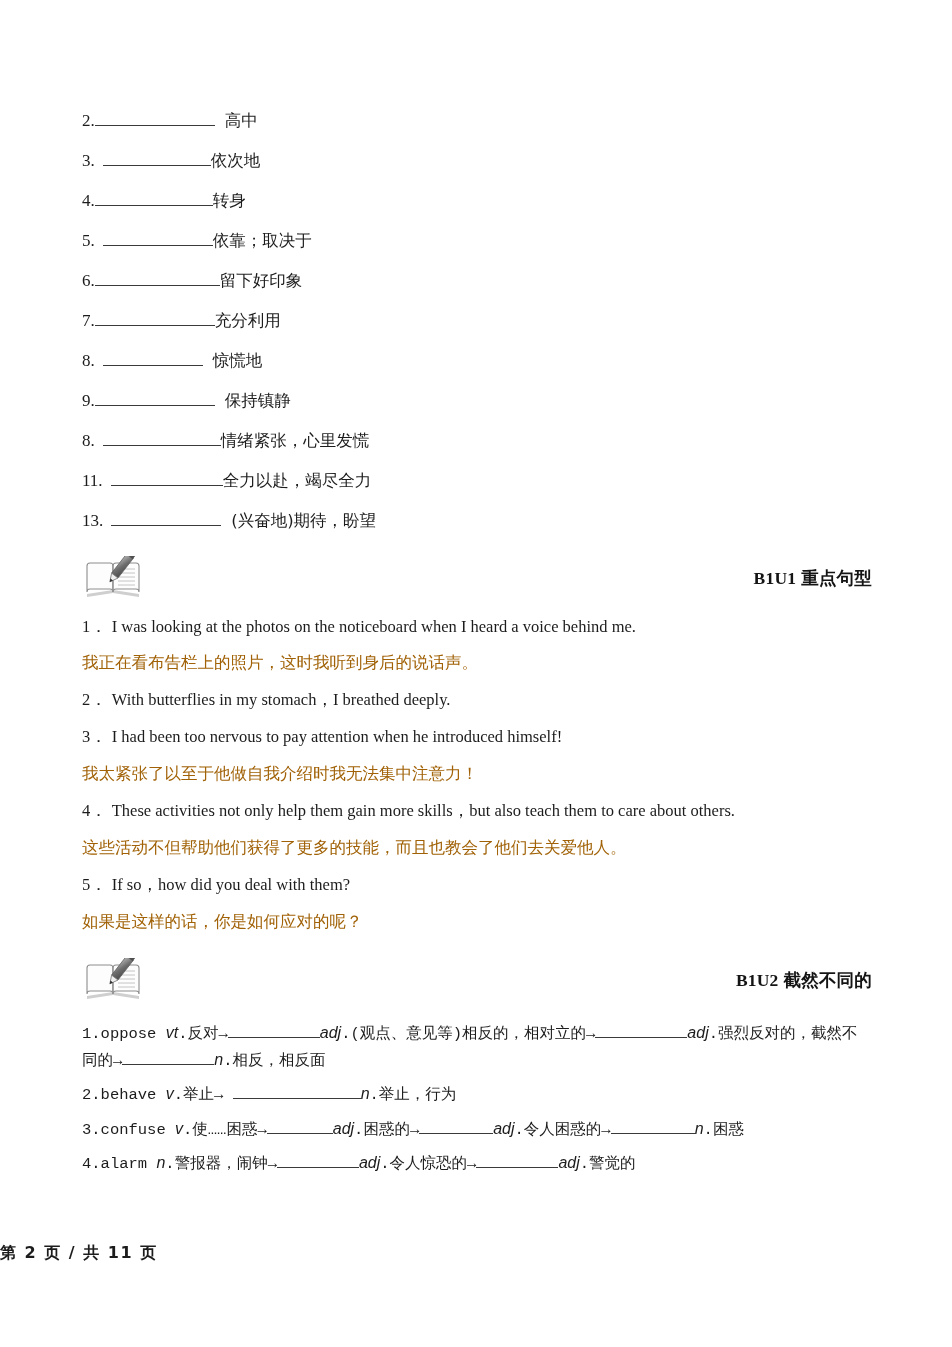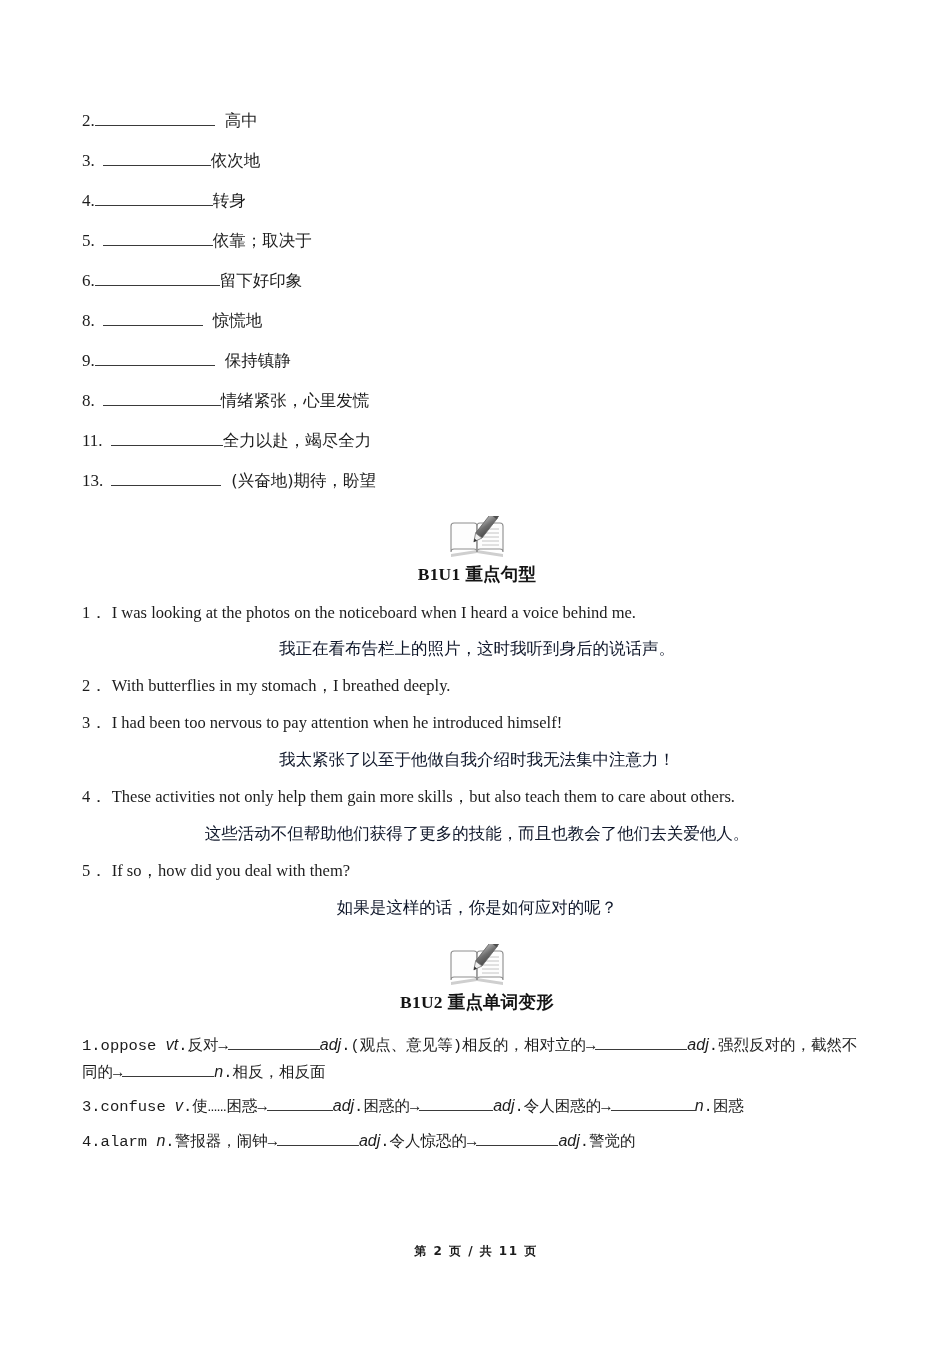--- a/index.html
+++ b/index.html
@@ -46,25 +46,24 @@
     height: 15px;
     vertical-align: baseline;
     margin: 0 0px;
   }
   .cn { font-family: "DejaVu Sans", "Liberation Sans", sans-serif; font-size: 16.5px; }
 
   
   .section-head {
     display: flex;
     align-items: center;
-    justify-content: flex-end;
-    gap: 2px;
+    justify-content: space-between;
+    gap: 8px;
     margin-top: 26px;
     margin-bottom: 18px;
-    flex-direction: column;
   }
   .book-icon { width: 62px; height: 44px; display: block; flex: 0 0 auto; }
   .section-title {
     font-weight: bold;
     font-size: 17.5px;
     letter-spacing: 0.2px;
     color: #141414;
     font-family: "Liberation Serif", serif;
   }
   .section-title .tcn {
@@ -77,22 +76,21 @@
     font-size: 16.5px;
     line-height: 1.15;
     margin-bottom: 18px;
     color: #1c1c1c;
   }
   .sent-cn {
     font-family: "DejaVu Sans", "Liberation Sans", sans-serif;
     font-size: 16.5px;
     line-height: 1.15;
     margin-bottom: 18px;
-    color: #0f172a;
-    text-align: center;
+    color: #a16207;
   }
   .sent-num { margin-right: 5px; }
 
   
   .wf-row {
     font-size: 16px;
     line-height: 1.62;
     margin-bottom: 7px;
     color: #1c1c1c;
   }
@@ -110,40 +108,40 @@
     height: 14px;
     vertical-align: baseline;
   }
 
   
   .footer {
     position: absolute;
     left: 0;
     top: 1243px;
     width: 952px;
-    text-align: center;
     font-weight: bold;
-    font-size: 12px;
+    font-size: 16px;
     color: #1c1c1c;
     font-family: "DejaVu Sans", "Liberation Sans", sans-serif;
     letter-spacing: 1.5px;
   }
 </style>
 </head>
 <body>
 
 <div class="page">
   <div class="content">
 
     <div class="vocab-list">
         <div class="vocab-row"><span class="vocab-num">2.</span><span class="blank" style="width: 120px;"></span><span style="display: inline-block; width: 10px;"></span><span class="cn">高中</span></div>
         <div class="vocab-row"><span class="vocab-num">3.</span><span style="display: inline-block; width: 8px;"></span><span class="blank" style="width: 108px;"></span><span class="cn">依次地</span></div>
         <div class="vocab-row"><span class="vocab-num">4.</span><span class="blank" style="width: 118px;"></span><span class="cn">转身</span></div>
         <div class="vocab-row"><span class="vocab-num">5.</span><span style="display: inline-block; width: 8px;"></span><span class="blank" style="width: 110px;"></span><span class="cn">依靠；取决于</span></div>
         <div class="vocab-row"><span class="vocab-num">6.</span><span class="blank" style="width: 125px;"></span><span class="cn">留下好印象</span></div>
+        <div class="vocab-row"><span class="vocab-num">7.</span><span class="blank" style="width: 120px;"></span><span class="cn">充分利用</span></div>
         <div class="vocab-row"><span class="vocab-num">8.</span><span style="display: inline-block; width: 8px;"></span><span class="blank" style="width: 100px;"></span><span style="display: inline-block; width: 10px;"></span><span class="cn">惊慌地</span></div>
         <div class="vocab-row"><span class="vocab-num">9.</span><span class="blank" style="width: 120px;"></span><span style="display: inline-block; width: 10px;"></span><span class="cn">保持镇静</span></div>
         <div class="vocab-row"><span class="vocab-num">8.</span><span style="display: inline-block; width: 8px;"></span><span class="blank" style="width: 118px;"></span><span class="cn">情绪紧张，心里发慌</span></div>
         <div class="vocab-row"><span class="vocab-num">11.</span><span style="display: inline-block; width: 8px;"></span><span class="blank" style="width: 112px;"></span><span class="cn">全力以赴，竭尽全力</span></div>
         <div class="vocab-row"><span class="vocab-num">13.</span><span style="display: inline-block; width: 8px;"></span><span class="blank" style="width: 110px;"></span><span style="display: inline-block; width: 10px;"></span><span class="cn">(兴奋地)期待，盼望</span></div>
       </div>
 
     <div class="section-head">
       <span class="icon-wrap">
         <svg class="book-icon" viewBox="0 0 62 44" xmlns="http://www.w3.org/2000/svg">
@@ -218,25 +216,26 @@
           <line x1="31" y1="9" x2="31" y2="35" stroke="#9a9a9a" stroke-width="1.2"></line>
           <g transform="rotate(38 34 18)">
             <rect x="30" y="-5" width="8" height="25" fill="url(#pg2)" stroke="#5a5a5a" stroke-width="0.7"></rect>
             <rect x="30" y="-8" width="8" height="4" fill="#4f4f4f"></rect>
             <polygon points="30,20 38,20 34,28" fill="#efefef" stroke="#6d6d6d" stroke-width="0.7"></polygon>
             <polygon points="32.4,25 35.6,25 34,28" fill="#2e2e2e"></polygon>
           </g>
         </svg>
       </span>
       <span class="section-title">
-        <span>B1U2</span><span class="tcn" style="margin-left:5px">重点单词变形</span>
+        <span>B1U2</span><span class="tcn" style="margin-left:5px">截然不同的</span>
       </span>
     </div>
     <div class="wf-list">
         <div class="wf-row"><span class="cnw">1.oppose </span><span class="pos">vt</span><span class="cnw">.反对→</span><span class="blank-wf" style="width: 92px;"></span><span class="pos">adj</span><span class="cnw">.(观点、意见等)相反的，相对立的→</span><span class="blank-wf" style="width: 92px;"></span><span class="pos">adj</span><span class="cnw">.强烈反对的，截然不同的→</span><span class="blank-wf" style="width: 92px;"></span><span class="pos">n</span><span class="cnw">.相反，相反面</span></div>
+        <div class="wf-row"><span class="cnw">2.behave </span><span class="pos">v</span><span class="cnw">.举止→ </span><span class="blank-wf" style="width: 128px;"></span><span class="pos">n</span><span class="cnw">.举止，行为</span></div>
         <div class="wf-row"><span class="cnw">3.confuse </span><span class="pos">v</span><span class="cnw">.使……困惑→</span><span class="blank-wf" style="width: 66px;"></span><span class="pos">adj</span><span class="cnw">.困惑的→</span><span class="blank-wf" style="width: 74px;"></span><span class="pos">adj</span><span class="cnw">.令人困惑的→</span><span class="blank-wf" style="width: 84px;"></span><span class="pos">n</span><span class="cnw">.困惑</span></div>
         <div class="wf-row"><span class="cnw">4.alarm </span><span class="pos">n</span><span class="cnw">.警报器，闹钟→</span><span class="blank-wf" style="width: 82px;"></span><span class="pos">adj</span><span class="cnw">.令人惊恐的→</span><span class="blank-wf" style="width: 82px;"></span><span class="pos">adj</span><span class="cnw">.警觉的</span></div>
       </div>
 
   </div>
 
   <div class="footer">第 2 页 / 共 11 页</div>
 </div>
 
 </body></html>

